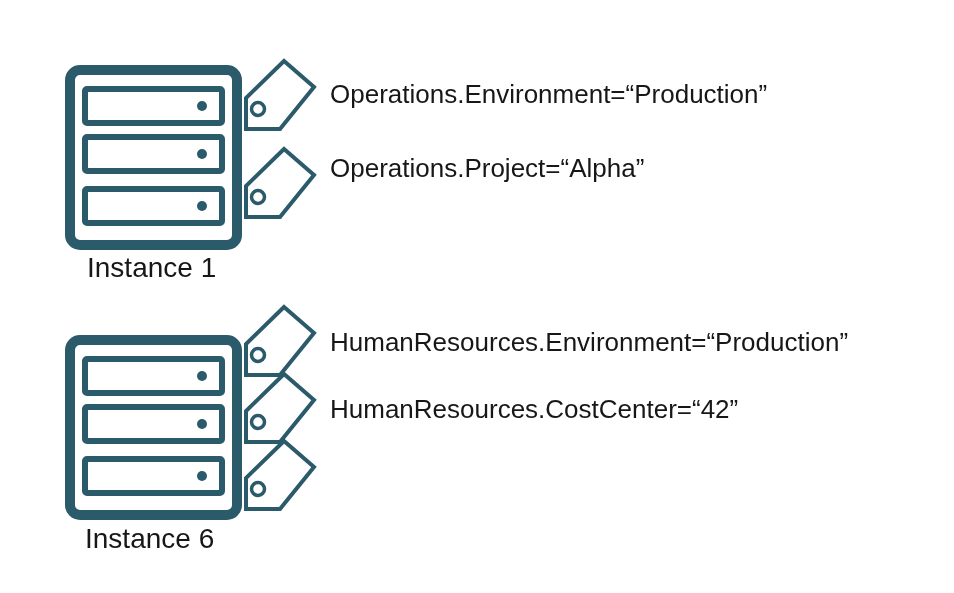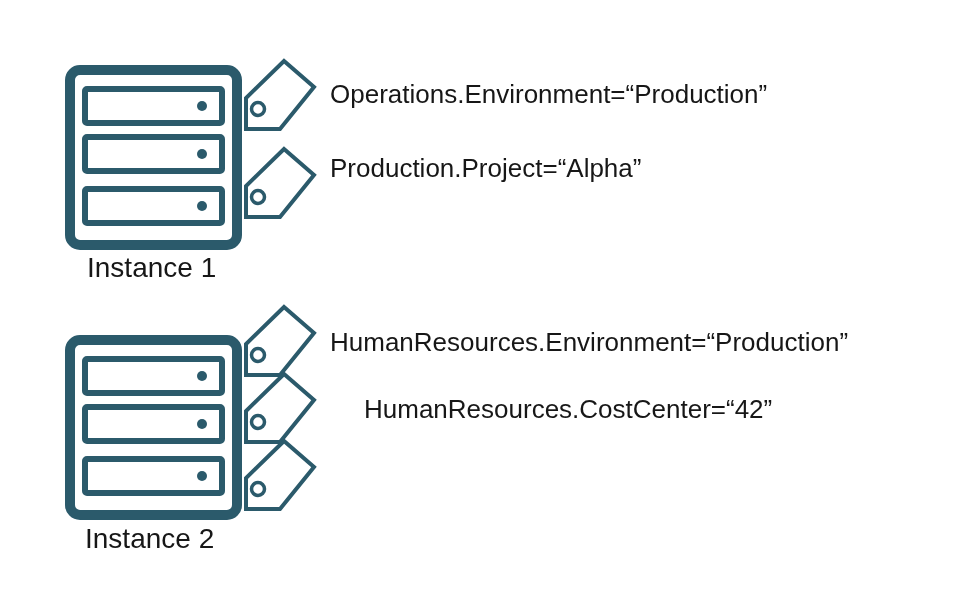--- a/index.html
+++ b/index.html
@@ -64,36 +64,36 @@
   <div class="abs instance-label" style="left:87px; top:252px;">Instance 1</div>
 
   <svg class="tag-svg abs" style="left:243px; top:58px;">
       <use href="#sym-tag"></use>
     </svg>
   <div class="abs tag-text" style="left:330px; top:79px;text-align:right;">Operations.Environment=“Production”</div>
 
   <svg class="tag-svg abs" style="left:243px; top:146px;">
       <use href="#sym-tag"></use>
     </svg>
-  <div class="abs tag-text" style="left:330px; top:153px;">Production.Project=“Alpha”</div>
+  <div class="abs tag-text" style="left:330px; top:153px;">Operations.Project=“Alpha”</div>
 
   <div class="abs" style="left:65px; top:335px;">
     <svg class="server-svg">
         <use href="#sym-server"></use>
       </svg>
   </div>
-  <div class="abs instance-label" style="left:85px; top:523px;">Instance 2</div>
+  <div class="abs instance-label" style="left:85px; top:523px;">Instance 6</div>
 
   <svg class="tag-svg abs" style="left:243px; top:304px;">
       <use href="#sym-tag"></use>
     </svg>
   <div class="abs tag-text" style="left:330px; top:327px;text-align:center;">HumanResources.Environment=“Production”</div>
 
   <svg class="tag-svg abs" style="left:243px; top:371px;">
       <use href="#sym-tag"></use>
     </svg>
-  <div class="abs tag-text" style="left:330px; top:394px;margin-left:34px;">HumanResources.CostCenter=“42”</div>
+  <div class="abs tag-text" style="left:330px; top:394px;">HumanResources.CostCenter=“42”</div>
 
   <svg class="tag-svg abs" style="left:243px; top:438px;">
       <use href="#sym-tag"></use>
     </svg>
 
 </div>
 
 </body></html>

